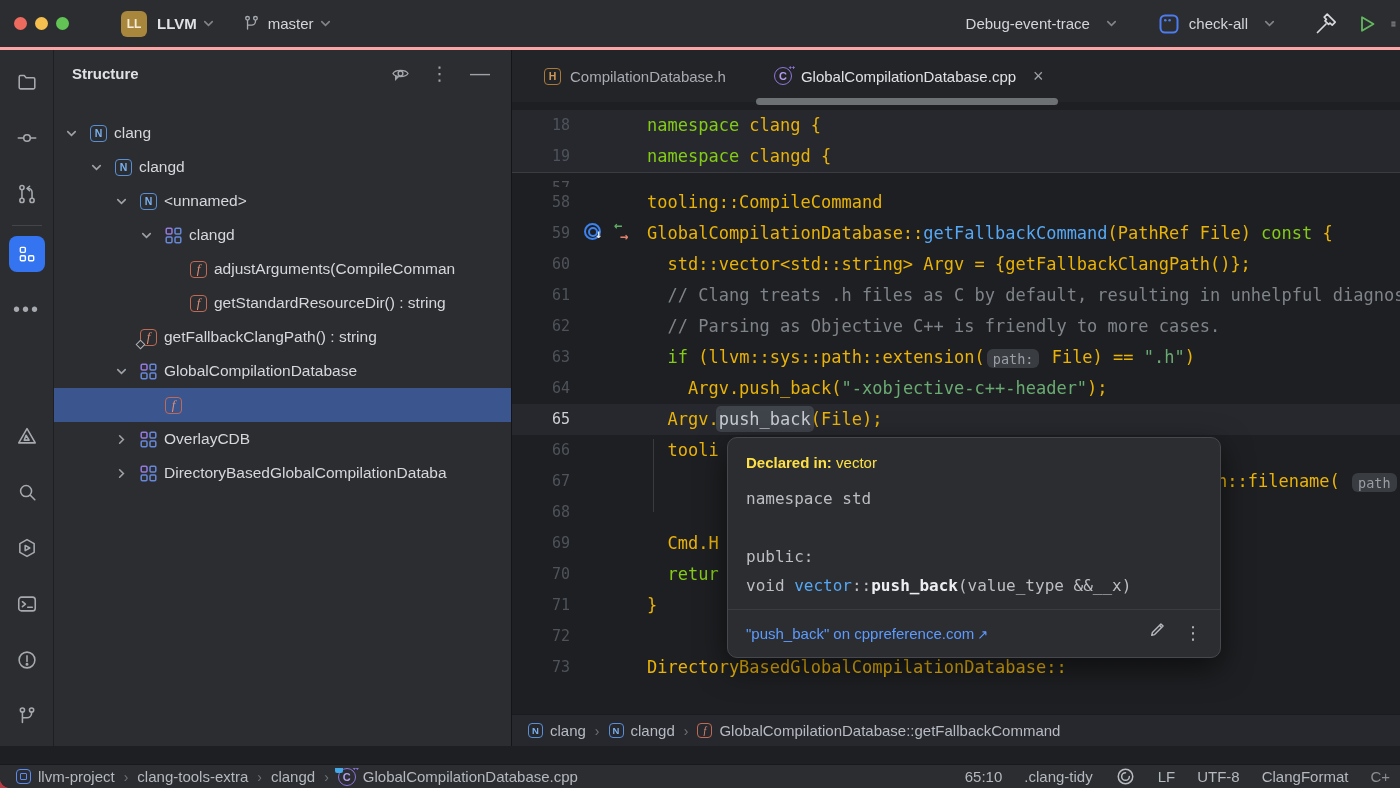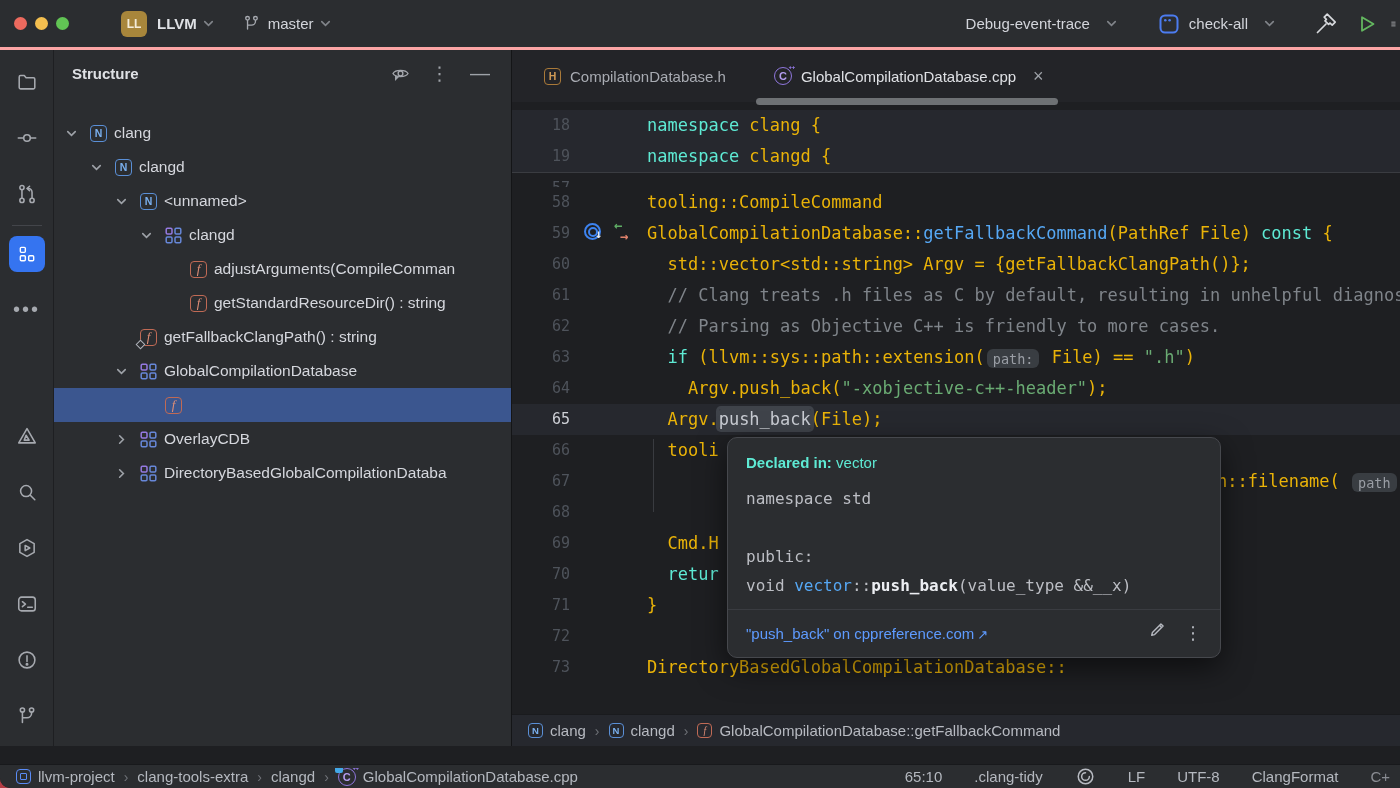--- a/index.html
+++ b/index.html
@@ -60,52 +60,52 @@
   .tab.active::after{content:"";position:absolute;left:4px;right:4px;bottom:-3px;height:7px;border-radius:4px;background:#6e7174;}
   .tab-close{margin-left:8px;color:#9ea2a8;font-size:18px;line-height:1;}
   .codearea{flex:1;position:relative;overflow:hidden;font-family:"DejaVu Sans Mono",monospace;font-size:17px;line-height:31px;color:#c9ccd3;}
   .sticky{margin-top:8px;background:#26282e;border-bottom:1px solid #3a3c41;}
   .crow{height:31px;display:flex;position:relative;white-space:pre;}
   .crow.partial{height:14px;overflow:hidden;}
   .crow.cur{background:#26282e;}
   .gnum{width:58px;flex:none;text-align:right;color:#4e535b;font-size:15px;}
   .crow.cur .gnum{color:#ced0d6;}
   .codeln{margin-left:77px;white-space:pre;}
-  .tk-d{color:#eab308}.tk-k{color:#5eead4}.tk-f{color:#56a8f5}.tk-s{color:#6aab73}.tk-c{color:#7f848a}
+  .tk-d{color:#eab308}.tk-k{color:#84cc16}.tk-f{color:#56a8f5}.tk-s{color:#6aab73}.tk-c{color:#7f848a}
   .tk-pill{background:#393d42;color:#9a9ea5;border-radius:6px;font-size:13.5px;padding:1.5px 6px;margin:0 2px;}
   .tk-hl{background:#3f434a;box-shadow:0 0 0 3px #3f434a;border-radius:2px;}
   .absfrag{position:absolute;top:0;white-space:pre;}
   .guide{position:absolute;width:1px;background:#393b40;}
   .g59{position:absolute;left:72px;top:4px;width:60px;height:24px;}
   .g59 .tgt{position:absolute;left:0;top:1px;width:17px;height:17px;border-radius:50%;border:2px solid #3d83f0;display:flex;align-items:center;justify-content:center;}
   .g59 .tgt::after{content:"";width:6px;height:6px;border-radius:50%;border:2px solid #3d83f0;}
   .g59 .dn{position:absolute;left:11px;top:6px;color:#e3e5e9;font-size:12px;line-height:1;font-weight:700;}
   .g59 .al{position:absolute;left:30px;top:-4px;color:#5fad65;font-size:14px;line-height:1;font-weight:700;}
   .g59 .ar{position:absolute;left:36px;top:7px;color:#e0826c;font-size:14px;line-height:1;font-weight:700;}
   
   .popup{position:absolute;left:215px;top:335px;width:494px;height:221px;background:#2b2d30;border:1px solid #46484d;
          border-radius:10px;box-shadow:0 10px 30px rgba(0,0,0,.55);z-index:10;display:flex;flex-direction:column;font-family:"Liberation Sans",sans-serif;}
   .pop-body{padding:14px 18px 6px;flex:1;}
-  .pop-title{font-size:15px;color:#5eead4;line-height:22px;margin-bottom:10px;}
+  .pop-title{font-size:15px;color:#fde047;line-height:22px;margin-bottom:10px;}
   .pop-title b{font-weight:700;}
   .pop-code{font-family:"DejaVu Sans Mono",monospace;font-size:16px;line-height:29px;color:#bcbec4;white-space:pre;}
   .pop-code .pf{color:#56a8f5}.pop-code .pb{color:#eceef2;font-weight:700;}
   .pop-footer{height:48px;border-top:1px solid #3a3c41;display:flex;align-items:center;padding:0 18px;flex:none;}
   .pop-link{font-size:15px;color:#5e9bff;}
   .pop-link .arr{font-size:13px;margin-left:3px;}
   .pop-facts{margin-left:auto;display:flex;align-items:center;gap:16px;color:#b6b9c0;}
   
   .crumbbar{height:32px;background:#26282e;border-top:1px solid #1a1b1e;display:flex;align-items:center;gap:9px;padding:0 16px;font-size:15px;color:#b7bac1;flex:none;}
   .crumb{display:flex;align-items:center;gap:7px;}
   .crumb-sep{color:#6f7278;font-size:14px;}
   .crumbbar .bdg, .statusbar .bdg{width:15px;height:15px;font-size:9.5px;}
   .statusbar{position:absolute;left:0;right:0;bottom:0;height:24px;background:#2b2d30;border-top:1px solid #18191c;
              display:flex;align-items:center;padding:0 10px 0 16px;font-size:15px;color:#b4b8bf;z-index:6;}
   .sb-left{display:flex;align-items:center;gap:9px;white-space:nowrap;overflow:hidden;flex:1;}
-  .sb-right{display:flex;align-items:center;gap:32px;white-space:nowrap;margin-left:12px;}
+  .sb-right{display:flex;align-items:center;gap:22px;white-space:nowrap;margin-left:12px;}
   .sb-item{display:flex;align-items:center;gap:7px;}
   .proj-ic{width:15px;height:15px;border:1.6px solid #5a8bf5;border-radius:4px;position:relative;flex:none;}
   .proj-ic::after{content:"";position:absolute;left:3px;top:3px;width:5px;height:5px;border:1.4px solid #5a8bf5;border-radius:1px;}
   .dim{color:#8a8d93;}
 </style>
 </head>
 <body>
 
 <div class="corner-accent"></div>
 <div class="window">

